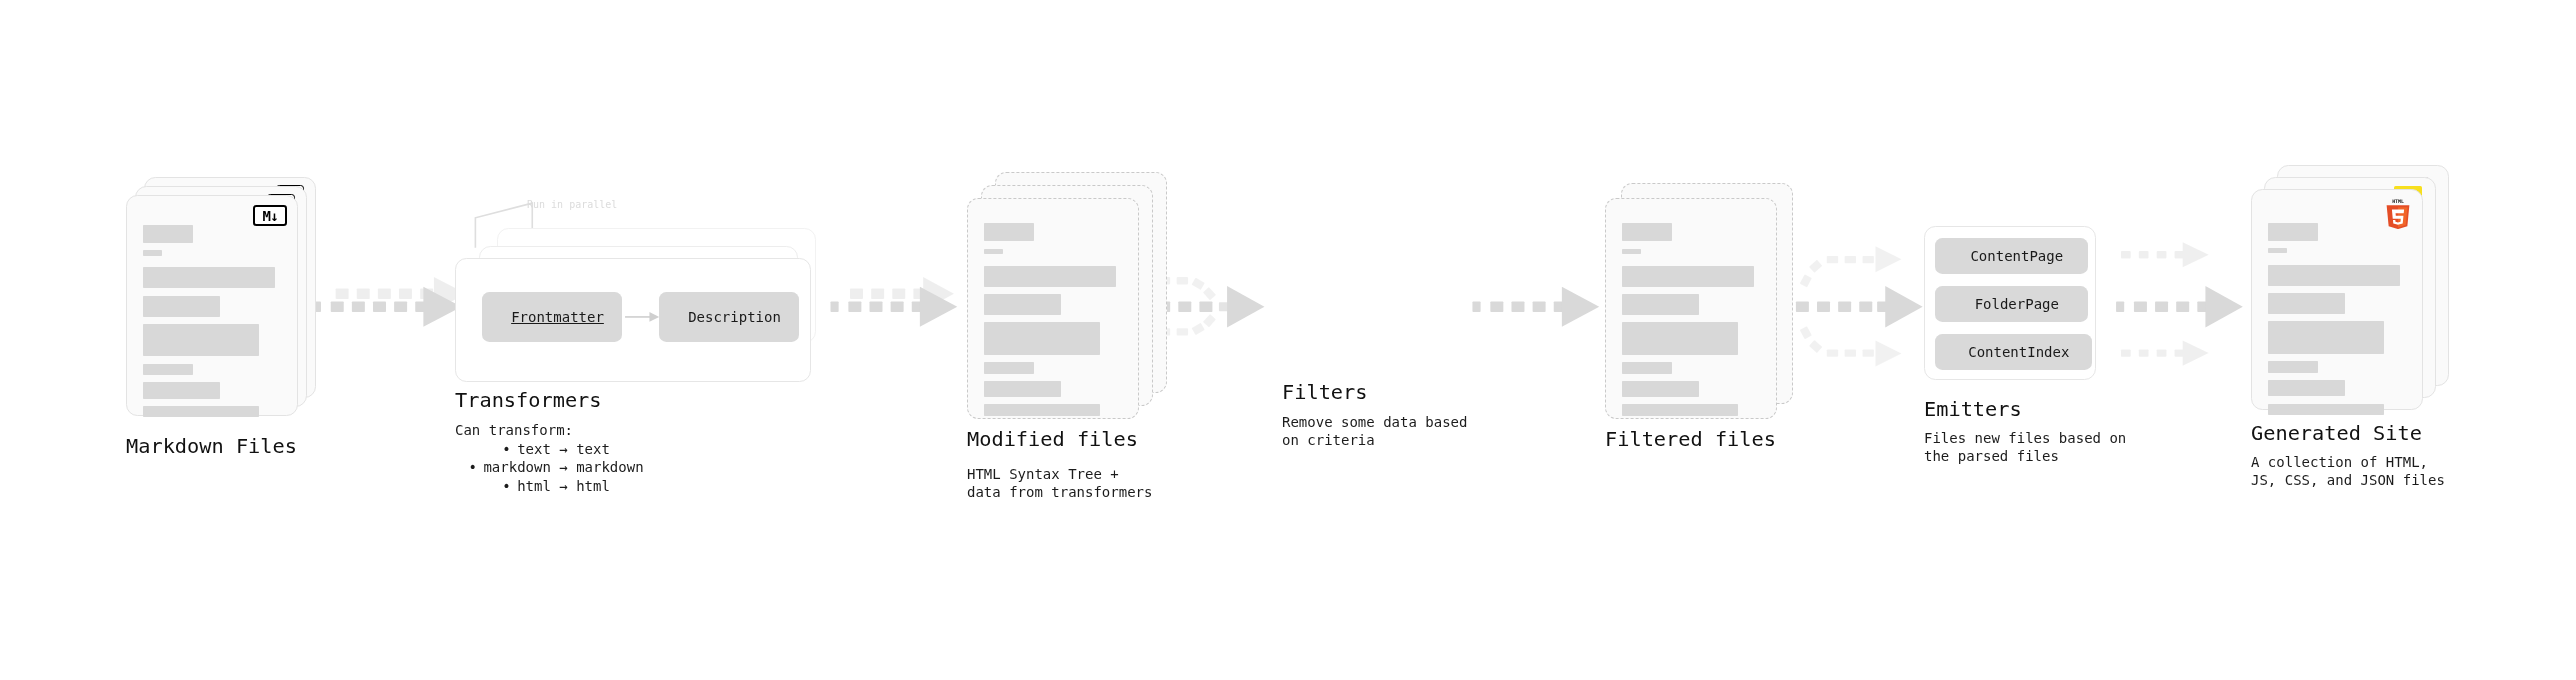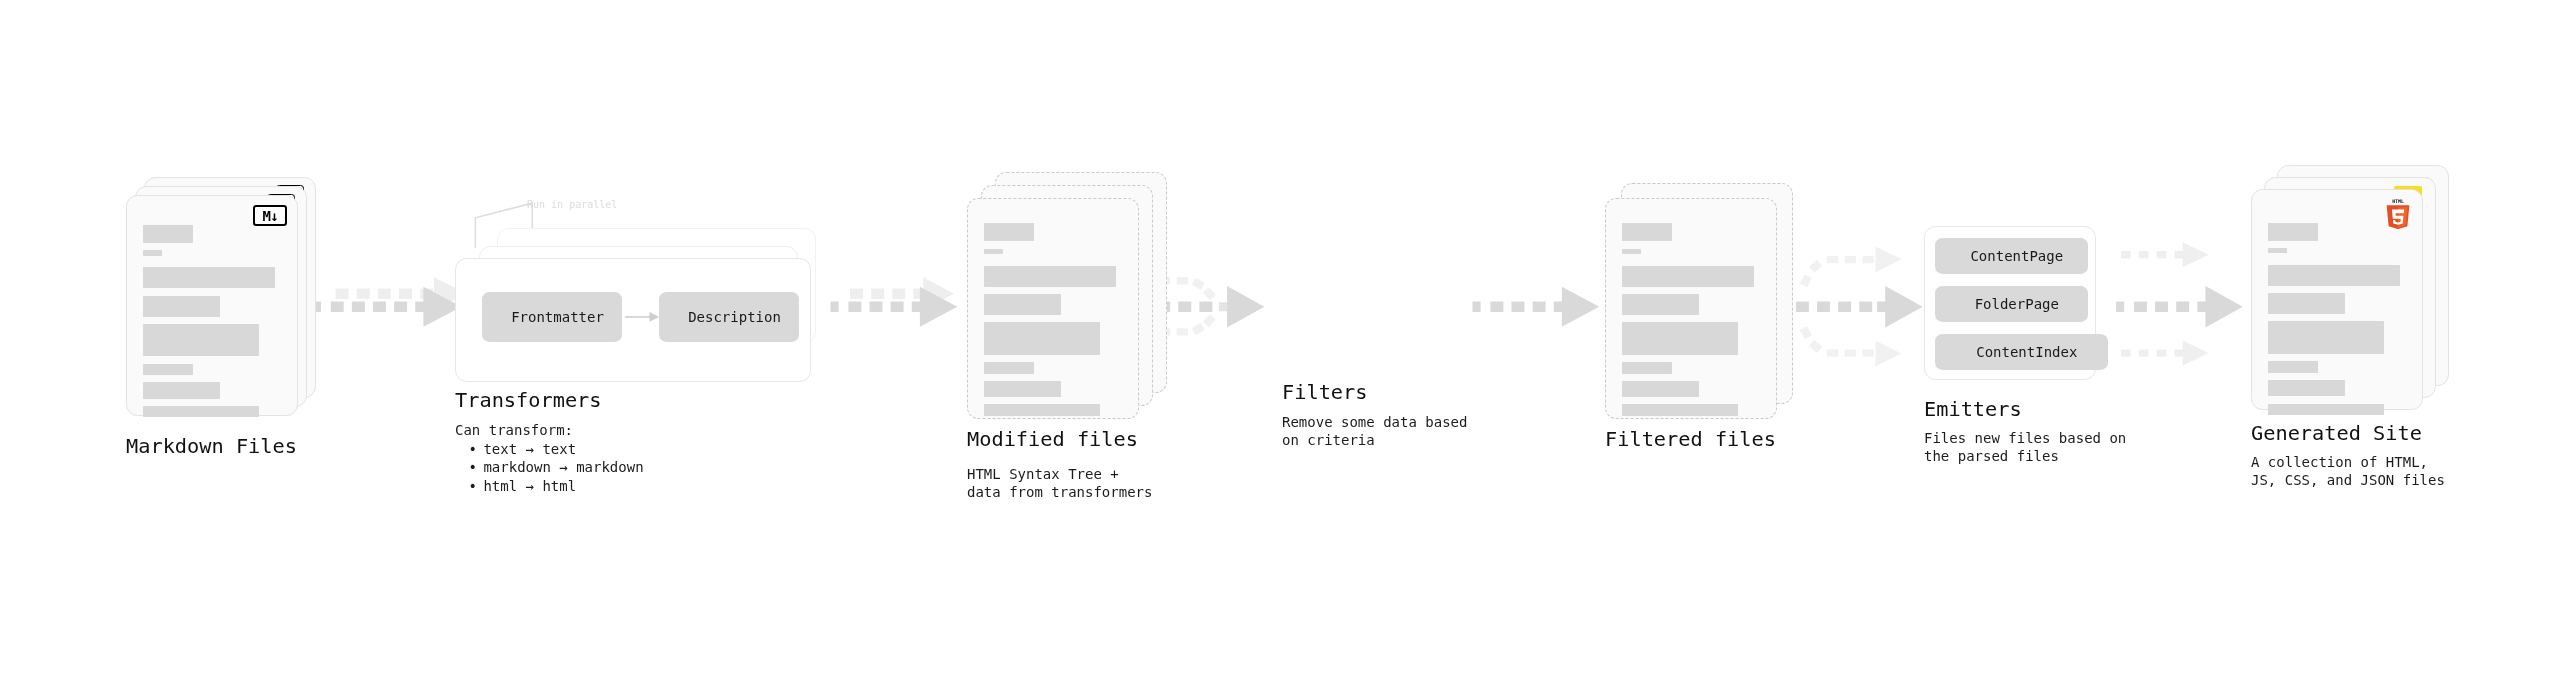--- a/index.html
+++ b/index.html
@@ -66,21 +66,21 @@
   
   .cap-title {
     position: absolute; font-size: 20.3px; color: #111;
     letter-spacing: 0px; white-space: nowrap;
   }
   .cap-sub {
     position: absolute; font-size: 14px; color: #1c1c1c;
     line-height: 1.32; white-space: pre-line;
   }
   .cap-list { position: absolute; font-size: 14px; color: #1c1c1c; line-height: 1.32; }
-  .cap-list ul { list-style: none; }
+  .cap-list ul { list-style: none; text-align: center; }
   .cap-list li:before { content: "\2022"; margin-right: 6.5px; }
   .cap-list li { padding-left: 6.5px; }
 
   .runlabel {
     position: absolute; font-size: 10px; color: #dcdcdc; white-space: nowrap;
   }
   svg.ov { position: absolute; left:0; top:0; overflow: visible; }
 </style>
 </head>
 <body>
@@ -153,21 +153,21 @@
     <div class="pill o1" style="left:169px; top:32.5px; width:114px; height:49px;"></div>
     <svg class="ov" width="319" height="115" viewBox="0 0 392 141">
       <g stroke="#e4e4e4" stroke-width="2" fill="none">
         <line x1="166" y1="70" x2="200" y2="70"></line>
       </g>
       <polygon points="198,65 208,70 198,75" fill="#e4e4e4"></polygon>
     </svg>
   </div>
 
   <div class="gbox" style="left:455px; top:258px; width:356px; height:124px;">
-    <div class="pill" style="left:26px; top:32.5px; width:140px; height:50px;">Frontmatter</div>
+    <div class="pill" style="left:26px; top:32.5px; width:140px; height:50px;text-decoration:underline;">Frontmatter</div>
     <div class="pill" style="left:203px; top:32.5px; width:140px; height:50px;">Description</div>
     <svg class="ov" width="356" height="124" viewBox="0 0 438 152">
       <line x1="208" y1="71" x2="242" y2="71" stroke="#cfcfcf" stroke-width="2"></line>
       <polygon points="238,65 250,71 238,77" fill="#cfcfcf"></polygon>
     </svg>
   </div>
 
   <div class="cap-title" style="left:455px; top:388px;">Transformers</div>
   <div class="cap-sub" style="left:455px; top:421px;">Can transform:</div>
   <div class="cap-list" style="left:462px; top:440px;">
@@ -304,21 +304,21 @@
         <rect x="2288" y="371" width="16" height="13" rx="1"></rect>
         <rect x="2310" y="371" width="14" height="13" rx="1"></rect>
         <polygon points="2320,352 2366,377.5 2320,403"></polygon>
       </g>
     </g>
   </svg>
 
   <div class="gbox" style="left:1924px; top:226px; width:172px; height:154px;">
     <div class="pill" style="left:9.8px; top:11.4px; width:153px; height:36px;">ContentPage</div>
     <div class="pill" style="left:9.8px; top:59px; width:153px; height:36px;">FolderPage</div>
-    <div class="pill" style="left:9.8px; top:107px; width:173px; height:36px;">ContentIndex</div>
+    <div class="pill" style="left:9.8px; top:107px; width:157px; height:36px;">ContentIndex</div>
   </div>
   <div class="cap-title" style="left:1924px; top:397px;">Emitters</div>
   <div class="cap-sub" style="left:1924px; top:429px;">Files new files based on
 the parsed files</div>
 
   <svg class="ov" width="2576" height="681" viewBox="0 0 3170 838">
     <g fill="#d9d9d9">
       <g opacity="0.4">
         <rect x="2610" y="309" width="12" height="9" rx="1"></rect>
           <rect x="2632" y="309" width="12" height="9" rx="1"></rect>

